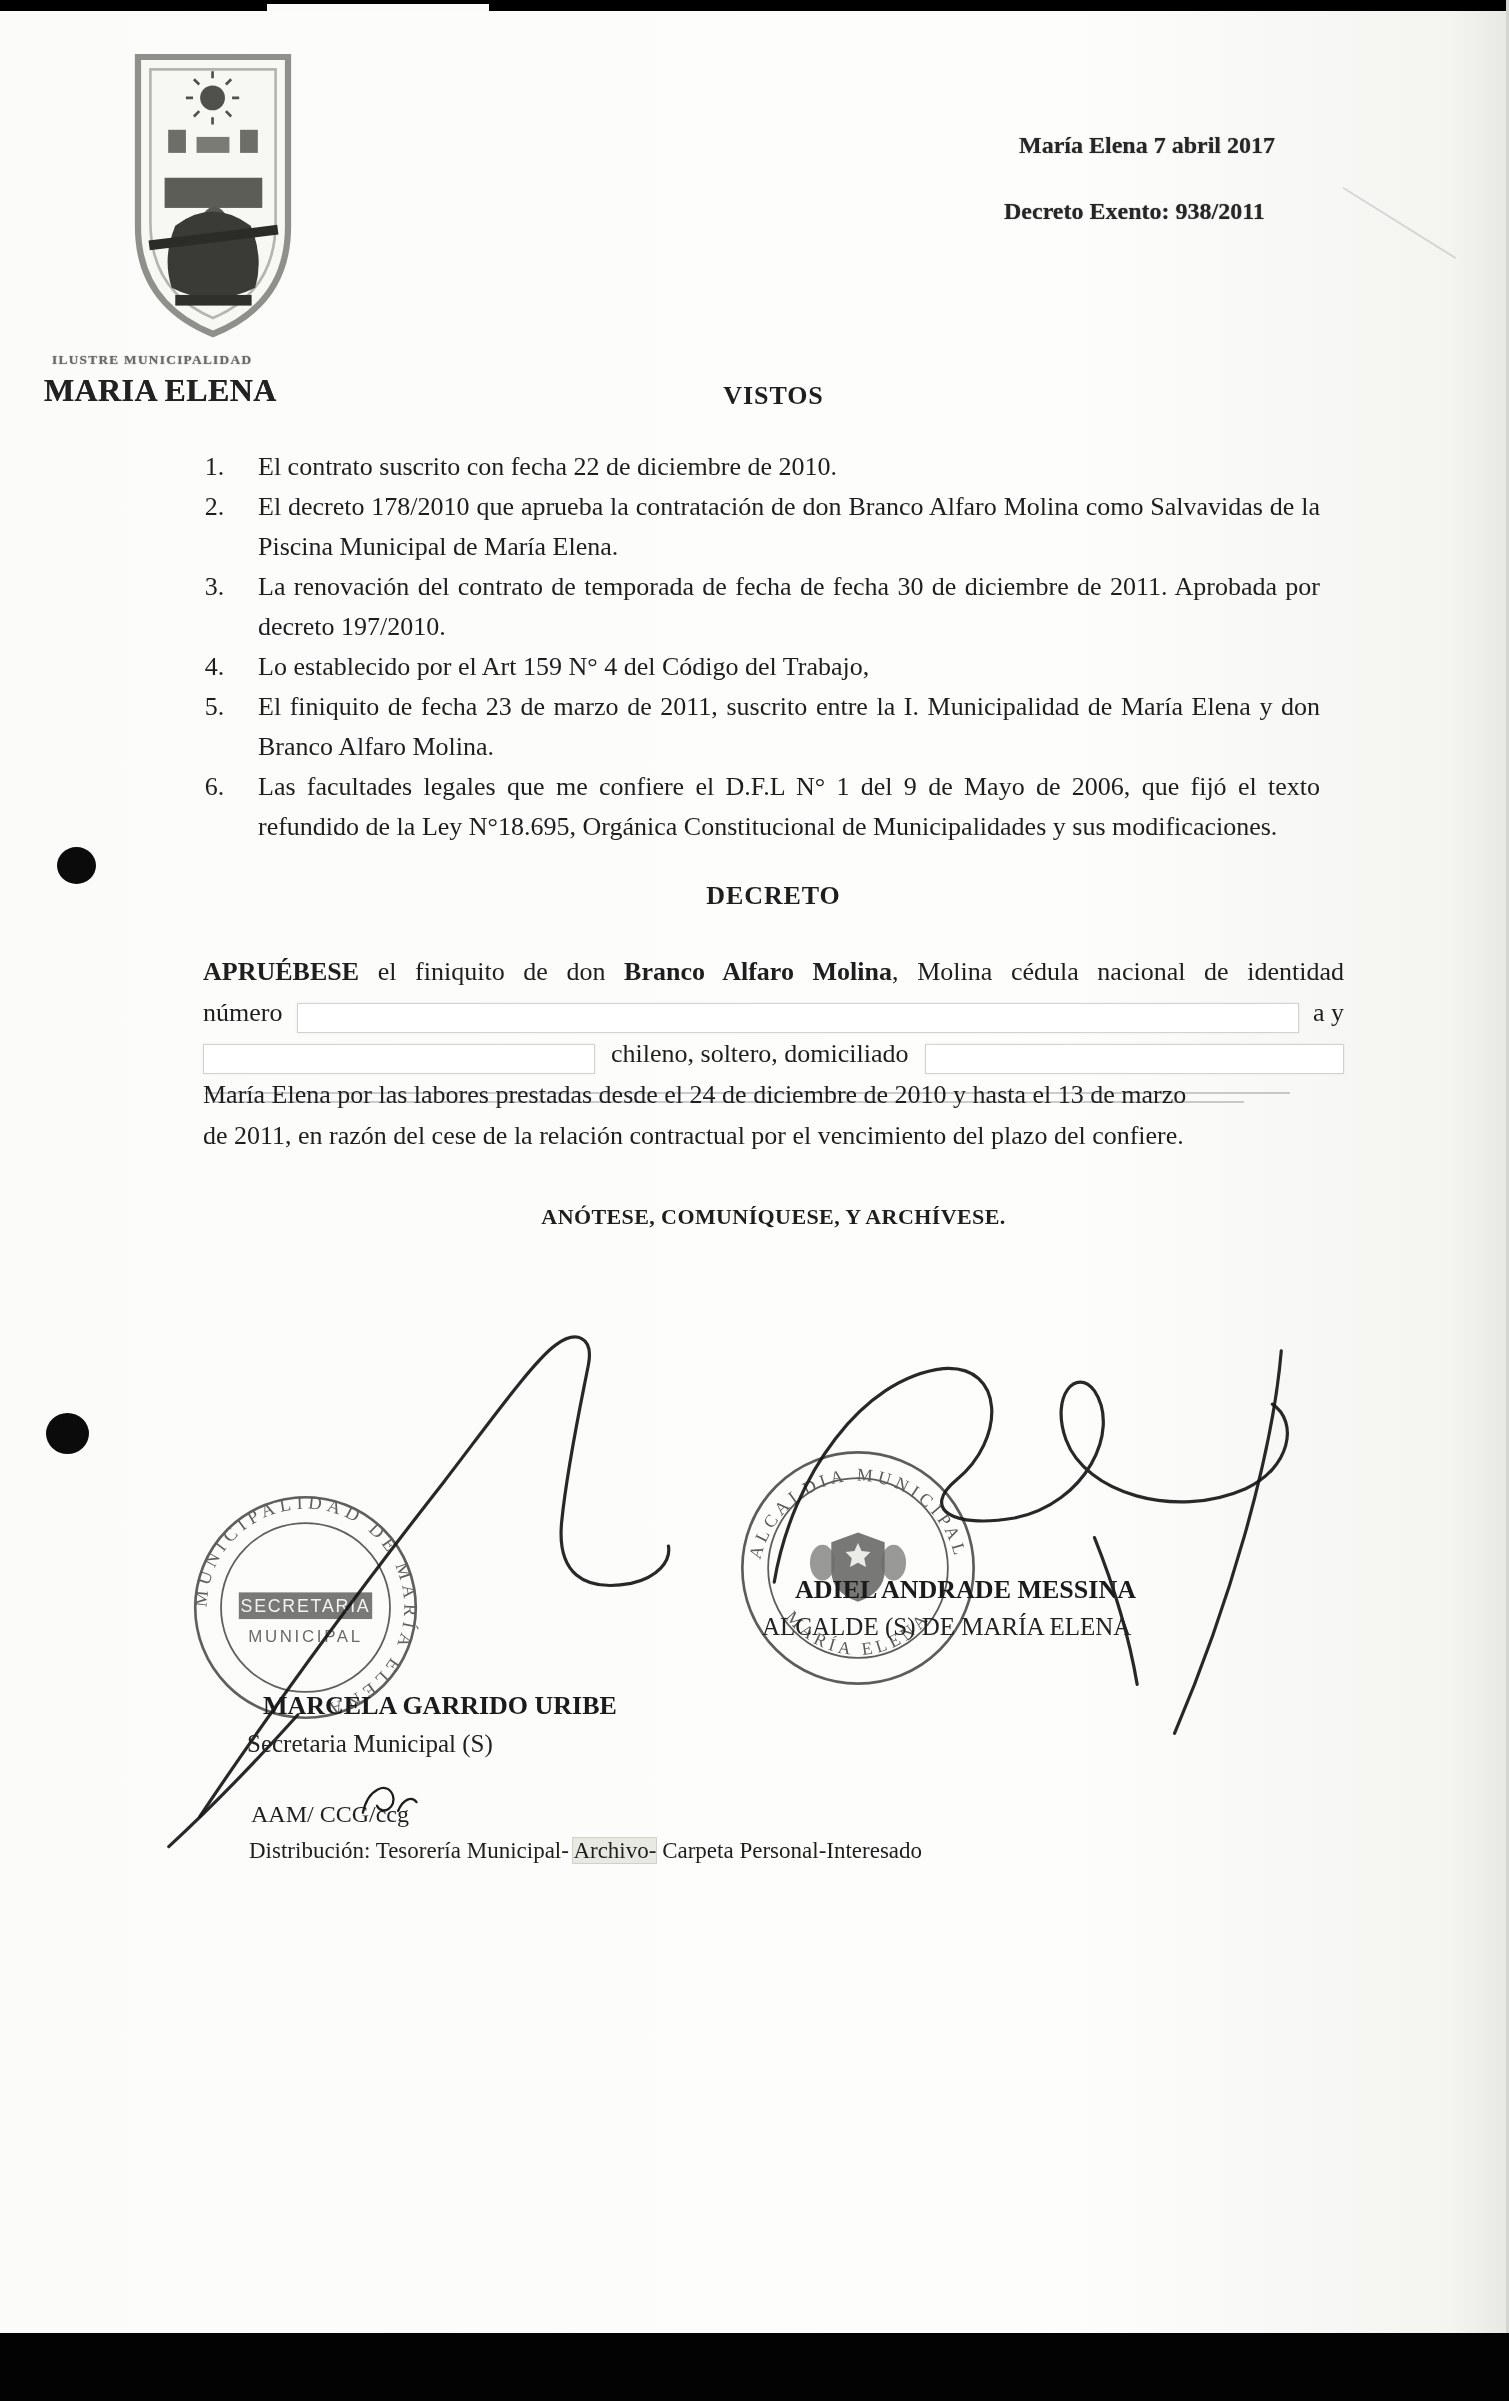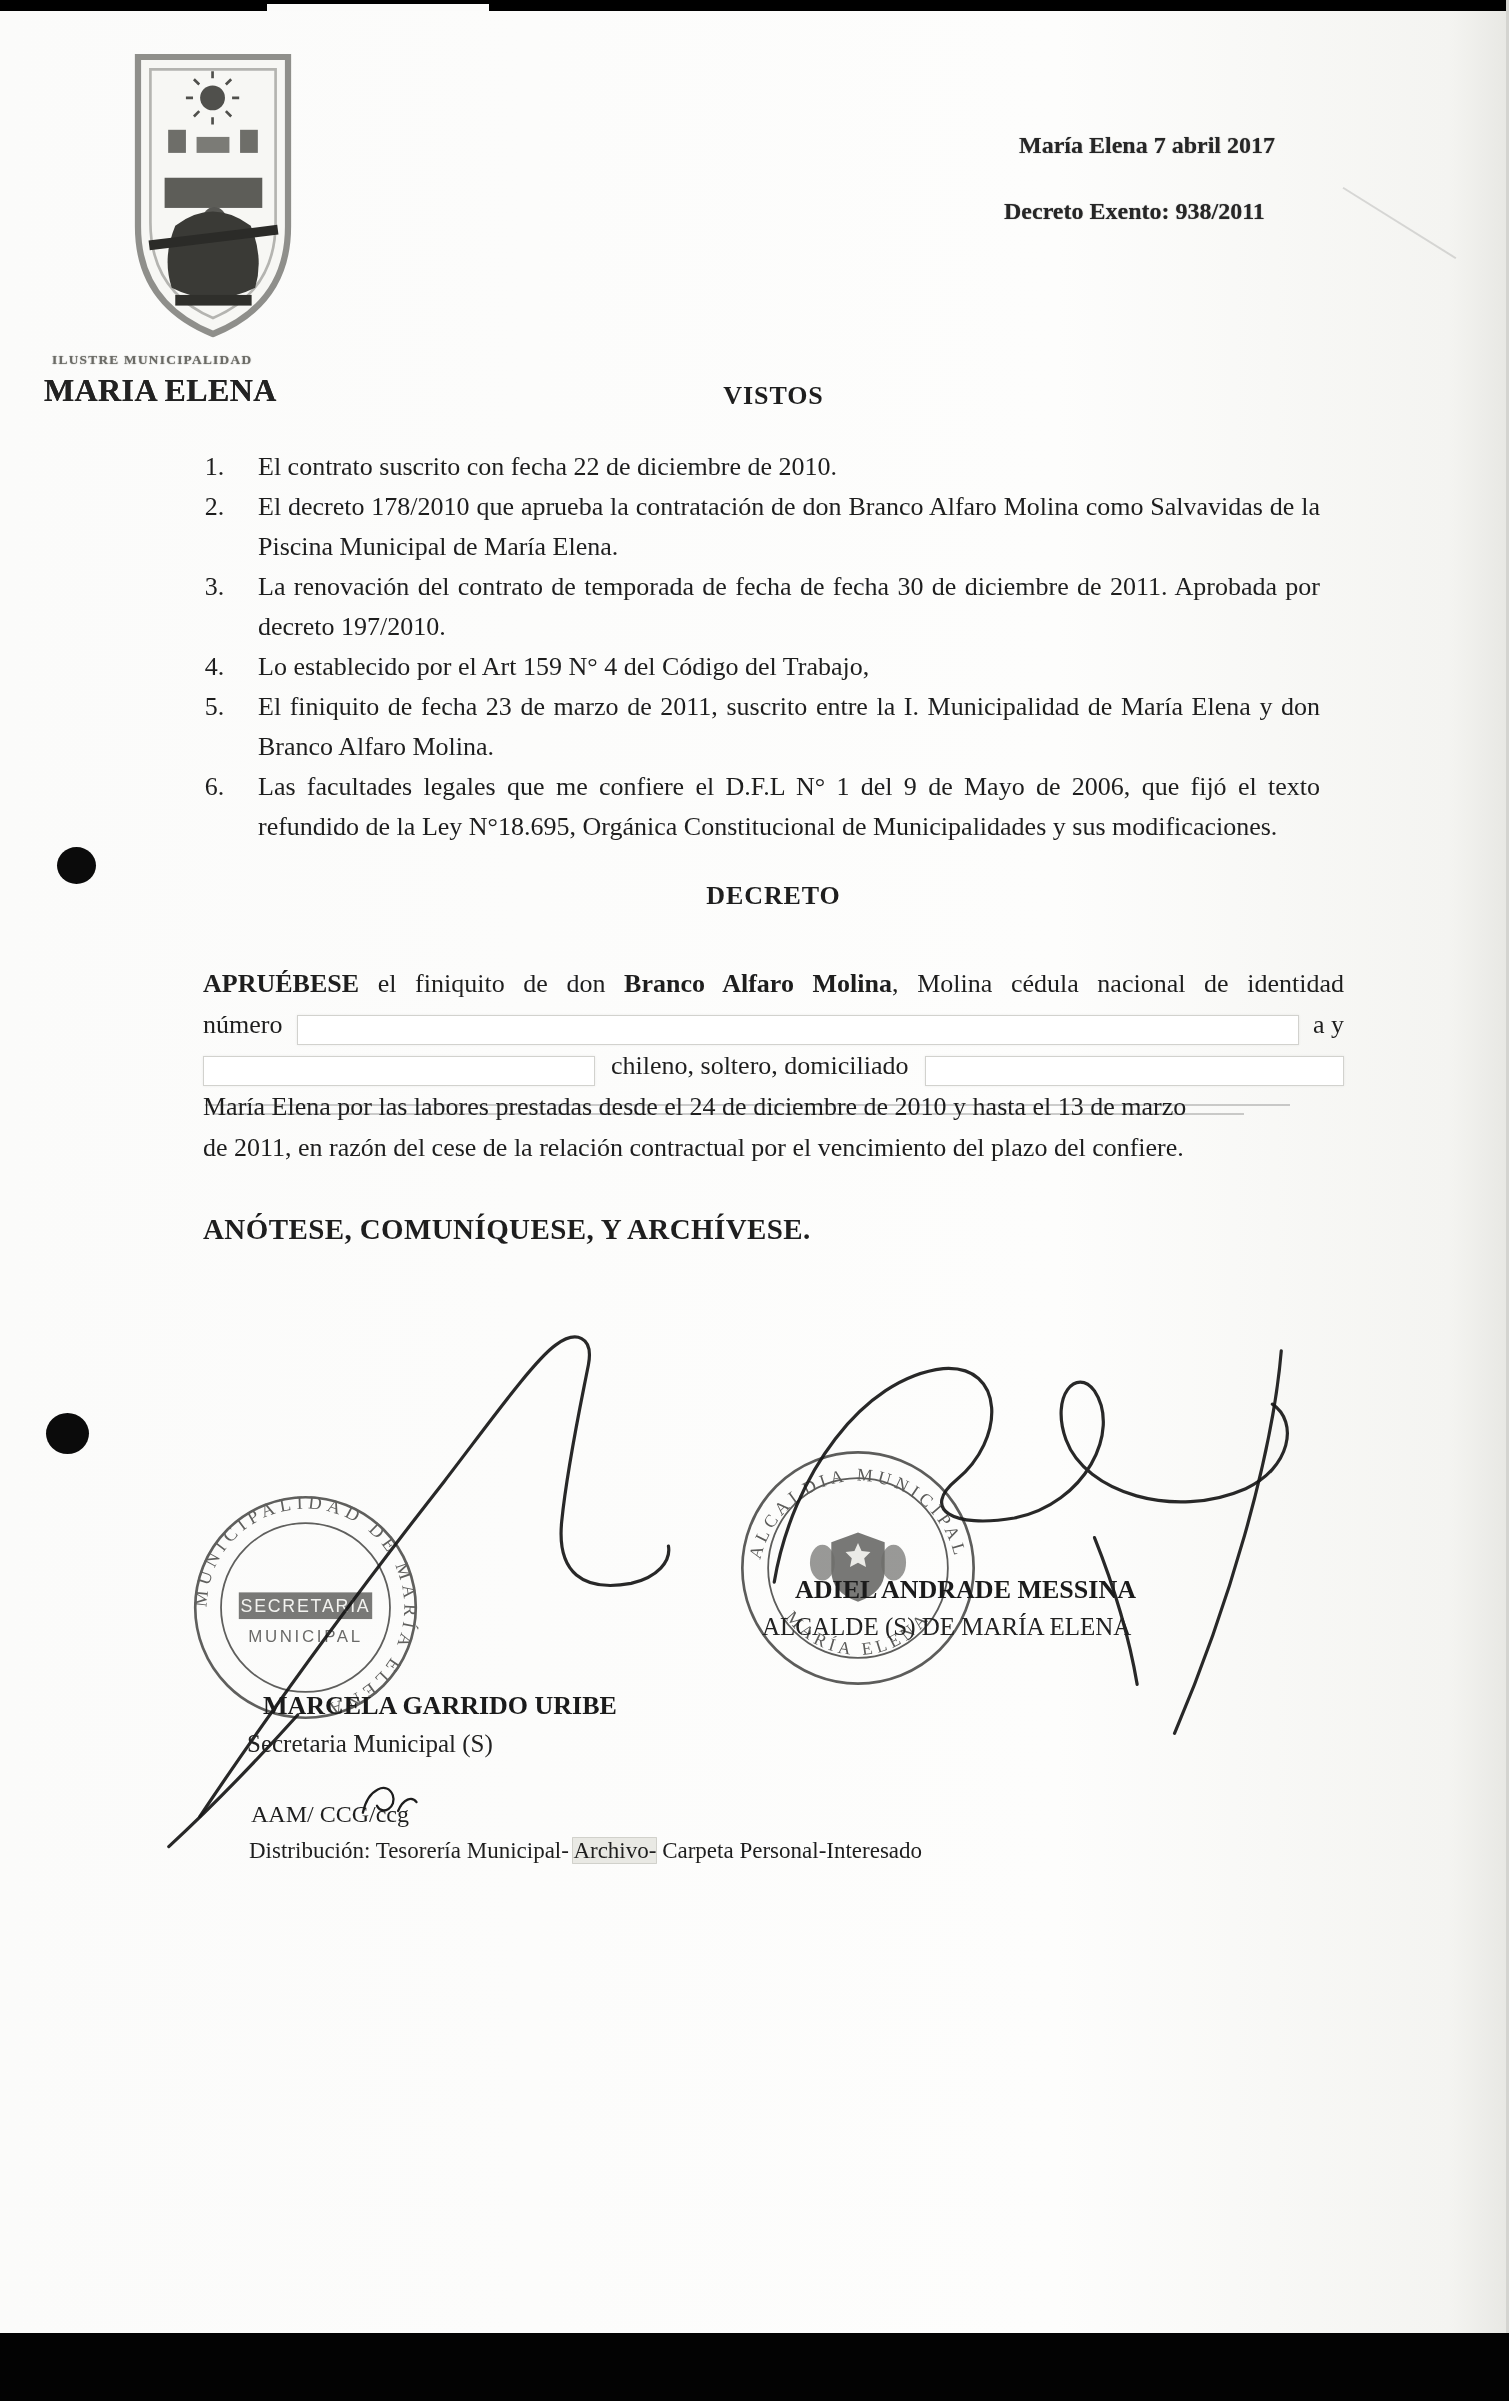--- a/index.html
+++ b/index.html
@@ -30,35 +30,35 @@
   .decree-line{position:absolute;left:1004px;top:198px;font-size:24px;font-weight:bold;
     text-shadow:0 0 1.1px rgba(20,20,20,.55);color:#262626;}
 
   
   .main-col{position:absolute;left:203px;top:381px;width:1141px;font-size:26px;line-height:40px;}
   .h-center{text-align:center;font-weight:bold;font-size:26px;letter-spacing:0.9px;line-height:30px;}
   .vistos-title{margin:0 0 36px 0;}
   ol.vistos{list-style:none;counter-reset:it;margin:0;padding:0;width:1117px;}
   ol.vistos li{position:relative;padding-left:55px;counter-increment:it;text-align:justify;}
   ol.vistos li::before{content:counter(it) ".";position:absolute;left:1.8px;}
-  .decreto-title{margin:34px 0 52px 0;}
+  .decreto-title{margin:34px 0 40px 0;}
   .pline{line-height:41px;}
   .pline.flexline{display:flex;align-items:flex-end;height:41px;}
   .jfull{text-align:justify;text-align-last:justify;}
   .redact{height:28.5px;background:#ffffff;border:0.9px solid #d2d2ce;
     box-shadow:0 0 2.7px rgba(0,0,0,.07), inset 0 0 0 0.9px rgba(255,255,255,.9);}
   .grow{flex:1;}
   .r1{margin:0 14.2px;}
   .r2{width:390px;margin-right:16px;}
   .r3{margin-left:16px;}
   .degraded{position:relative;}
   .scanline{position:absolute;height:1.8px;background:rgba(30,30,30,.22);left:1.8px;}
   .scanline.a{top:18px;width:1085px;}
   .scanline.b{top:27px;width:1032px;left:9px;}
-  .closing{margin-top:41px;font-weight:bold;font-size:29px;letter-spacing:0.4px;}
+  .closing{margin-top:41px;text-align:center;font-weight:bold;font-size:22px;letter-spacing:0.4px;}
 
   
   .stamp{position:absolute;opacity:.88;}
   .stamp-left{left:189px;top:1491px;}
   .stamp-right{left:737px;top:1447px;}
   .sig{position:absolute;}
   .sig-left{left:151px;top:1290px;}
   .sig-right{left:712px;top:1315px;}
   .sig path{fill:none;stroke:#161616;stroke-width:3.6;stroke-linecap:round;opacity:.92;}
   .name-block{position:absolute;font-weight:bold;font-size:26px;color:#1b1b1b;z-index:5;}

